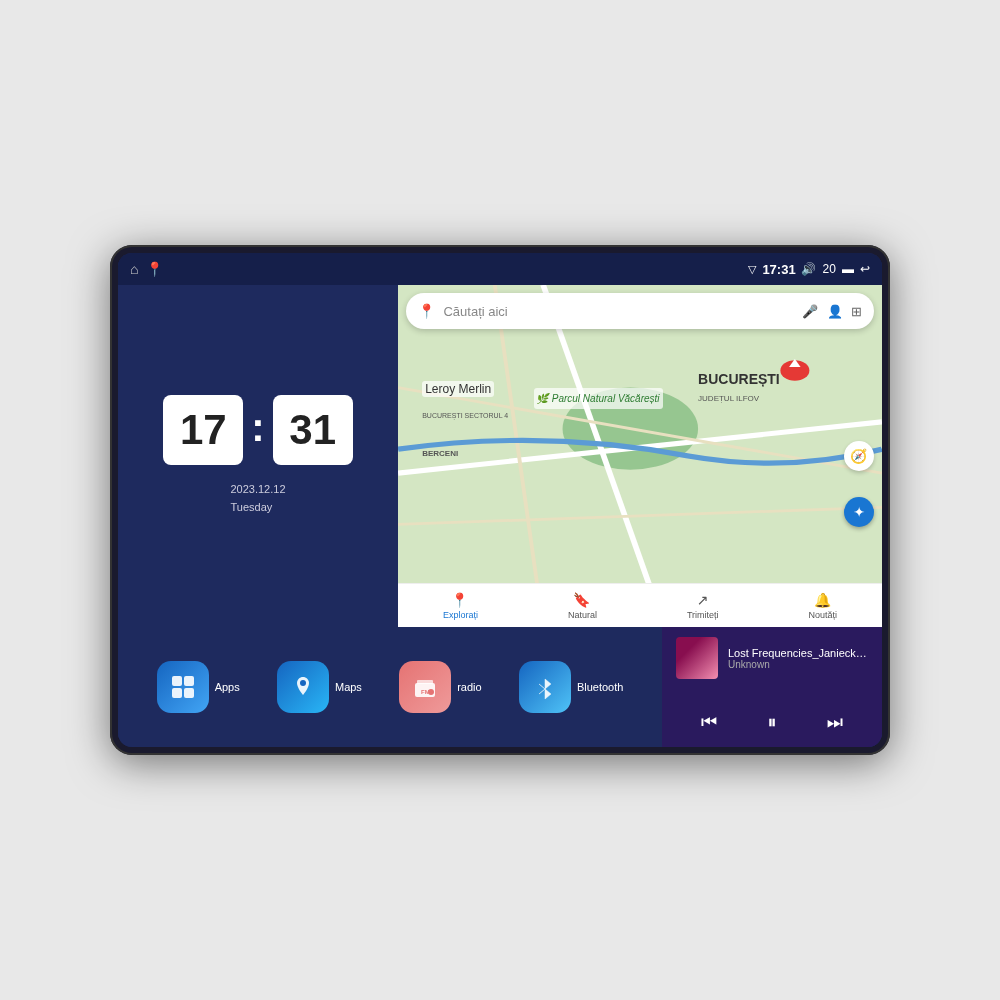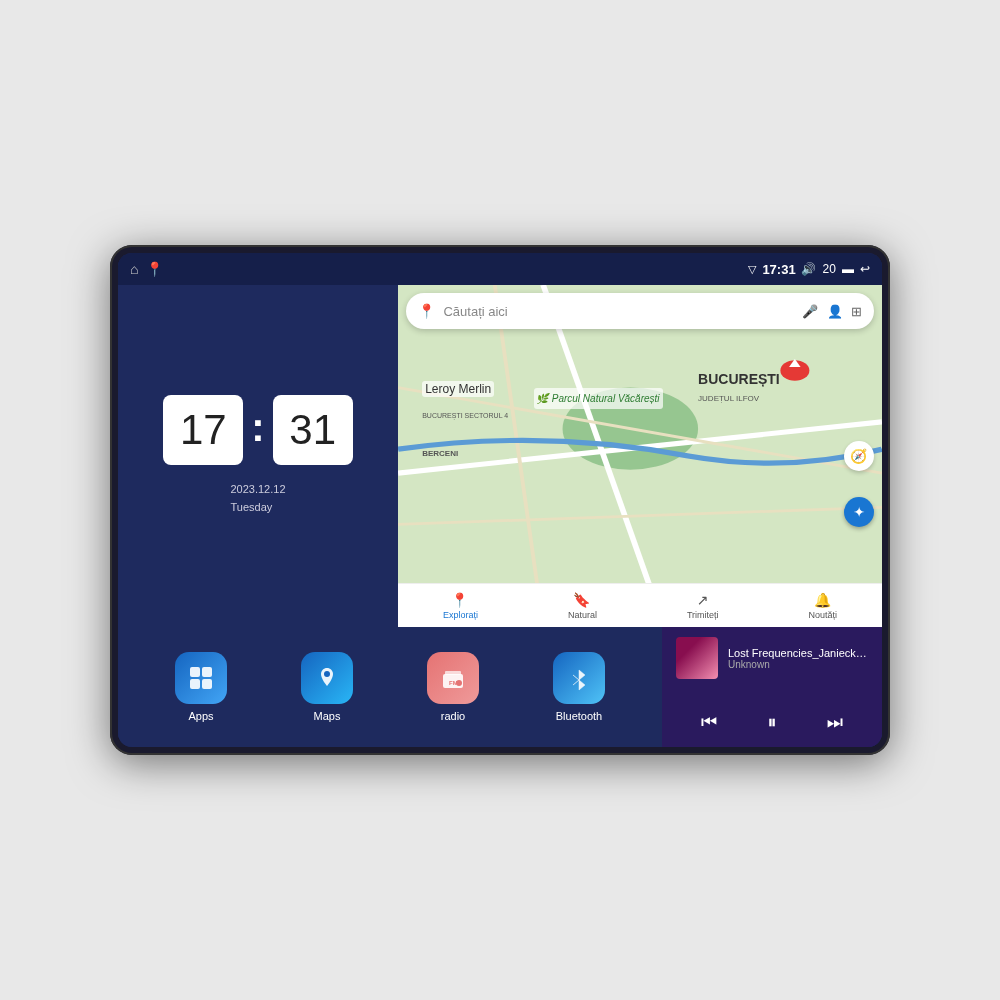--- a/index.html
+++ b/index.html
@@ -92,21 +92,21 @@
       display: flex;
       align-items: center;
       gap: 8px;
       margin-bottom: 16px;
     }
 
     .clock-digit {
       background: #fff;
       color: #222;
       font-size: 42px;
-      font-weight: normal;
+      font-weight: bold;
       width: 80px;
       height: 70px;
       display: flex;
       align-items: center;
       justify-content: center;
       border-radius: 8px;
       font-family: 'Arial Black', sans-serif;
     }
 
     .clock-colon {
@@ -199,21 +199,20 @@
     .app-launcher {
       flex: 1;
       display: flex;
       align-items: center;
       justify-content: space-around;
       padding: 10px 20px;
     }
 
     .app-item {
       display: flex;
-      flex-direction: column;
       align-items: center;
       gap: 6px;
       cursor: pointer;
     }
 
     .app-icon {
       width: 52px;
       height: 52px;
       border-radius: 14px;
       display: flex;

